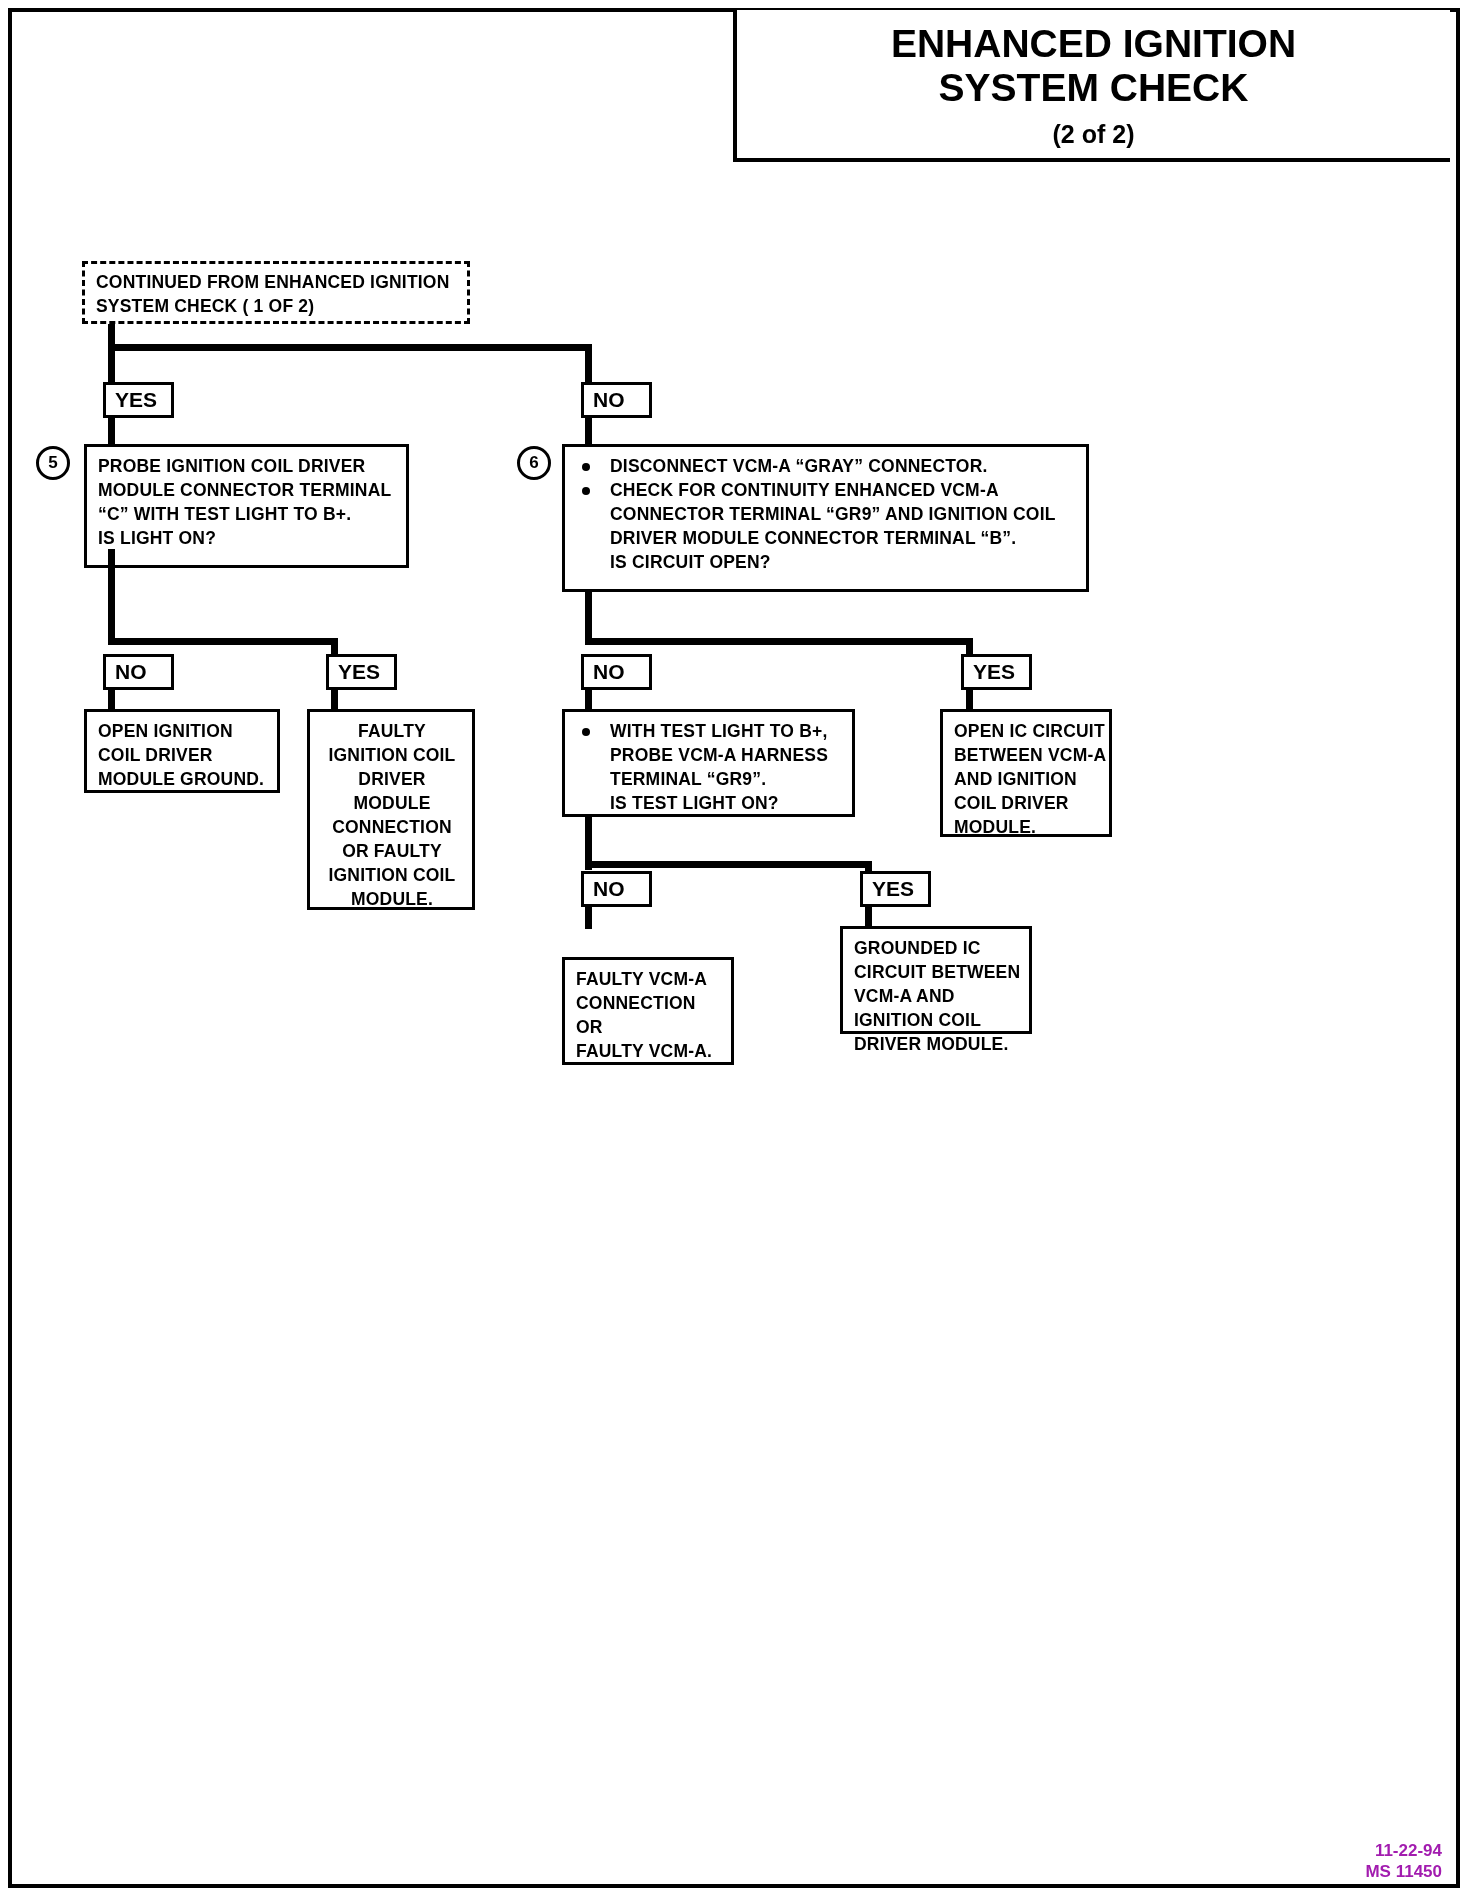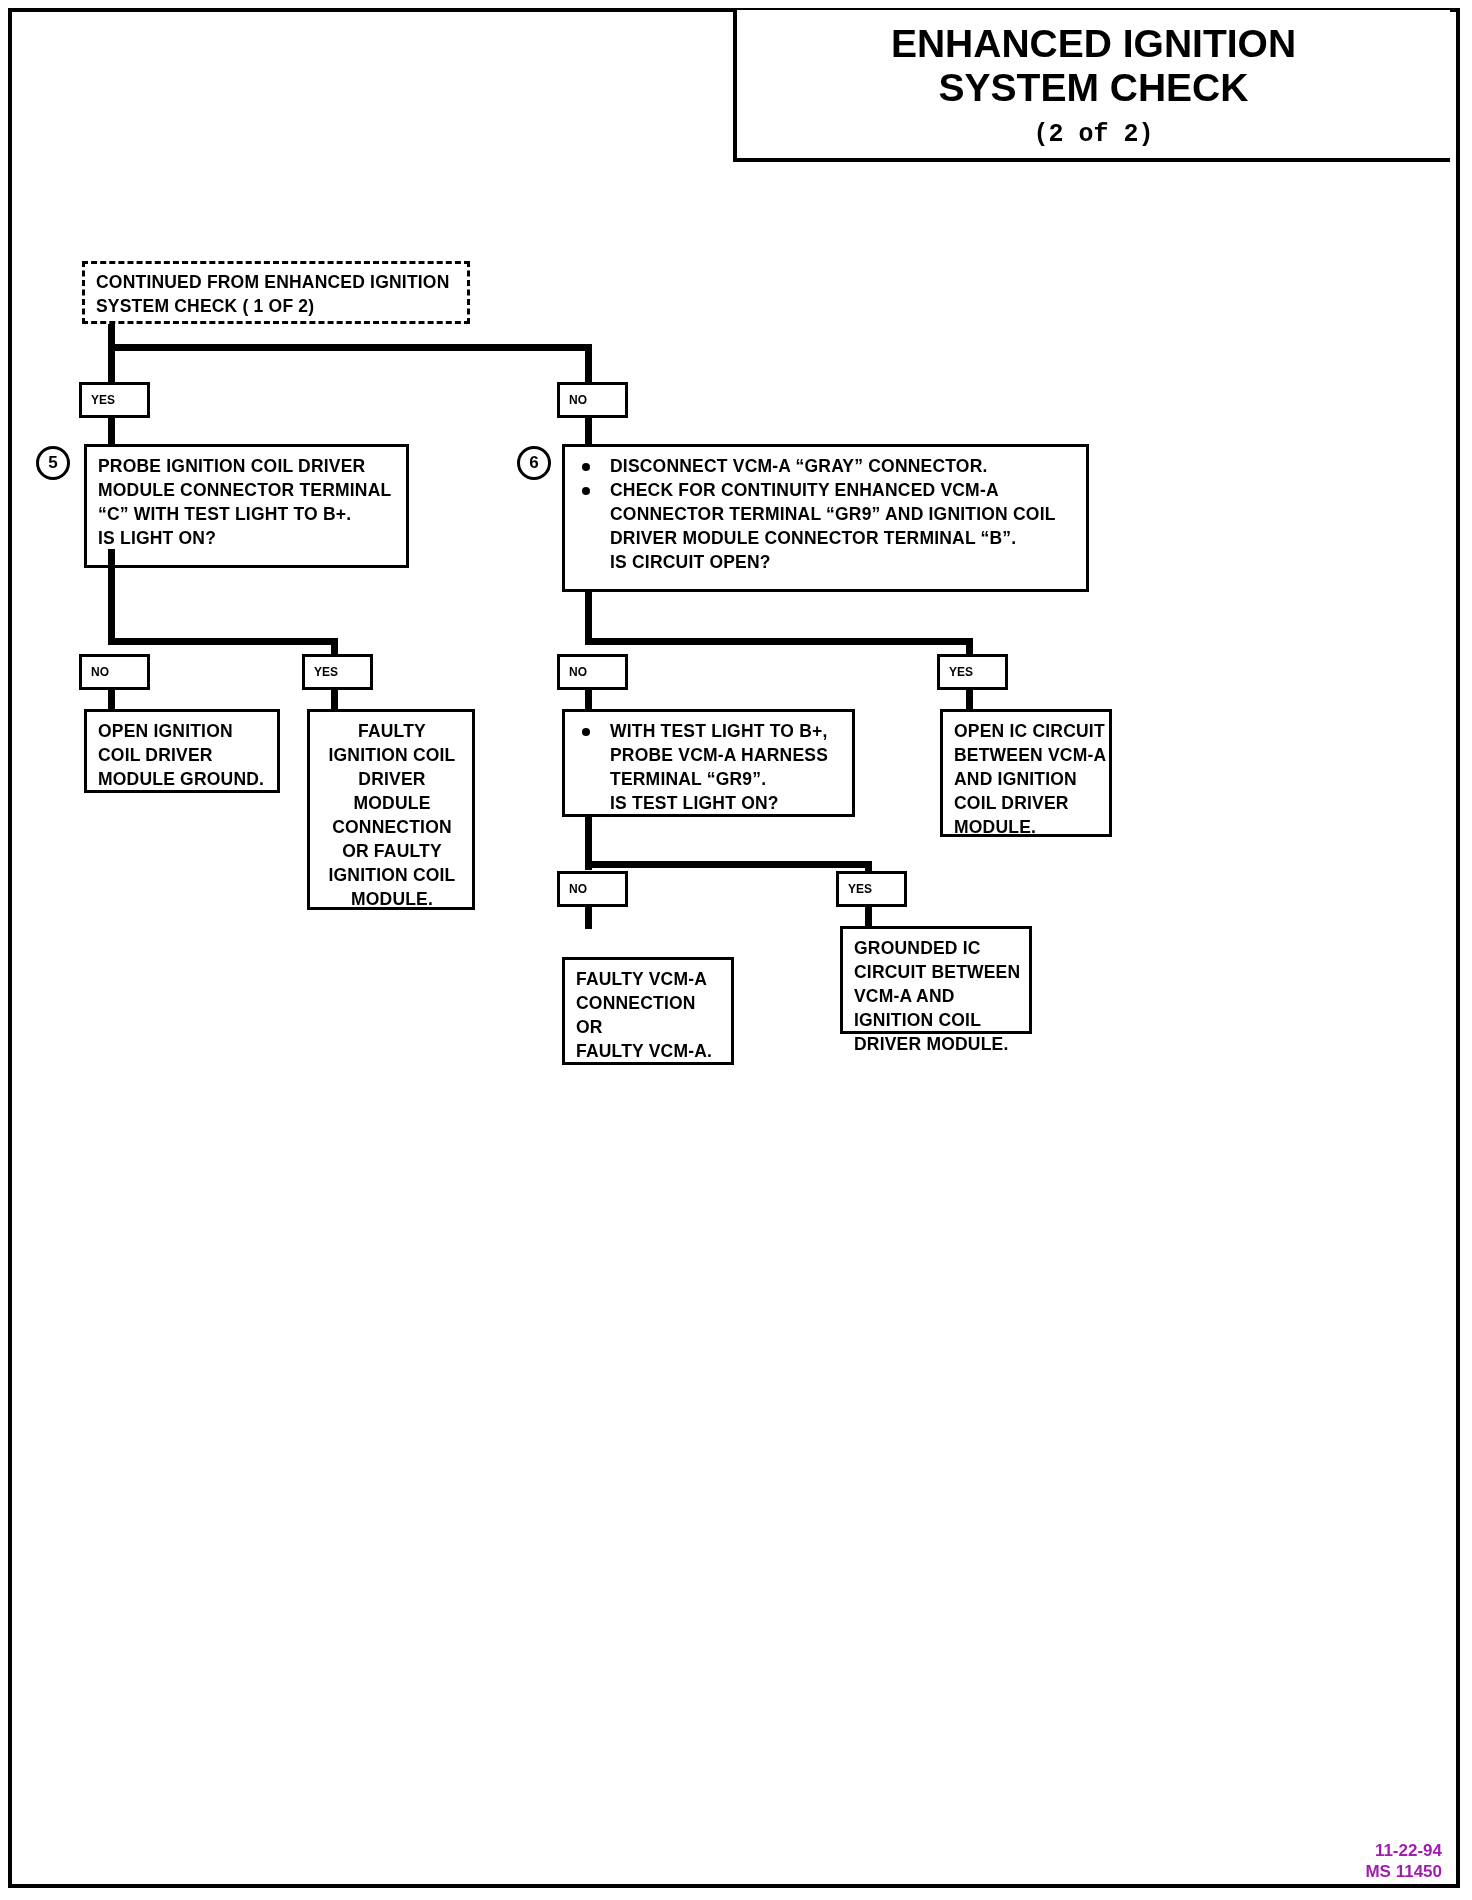--- a/index.html
+++ b/index.html
@@ -24,21 +24,21 @@
     box-sizing:border-box;
     text-align:center;
     background:#fff;
   }
   .title-line{
     font-size:39px;font-weight:bold;line-height:44px;letter-spacing:0px;
     color:#000;
   }
   .title-line.l1{padding-top:12px;}
   .title-sub{
-    font-size:25px;font-weight:bold;margin-top:10px;font-family:Liberation Mono, monospace;
+    font-size:25px;font-weight:bold;margin-top:10px;
   }
 
   
   .box{
     position:absolute;
     border:3px solid #000;
     background:#fff;
     box-sizing:border-box;
     font-size:17.5px;
     font-weight:bold;
@@ -51,26 +51,27 @@
     border:3px dashed #000;
   }
   .box .ln{white-space:nowrap;}
 
   
   .ynbox{
     position:absolute;
     border:3px solid #000;
     background:#fff;
     box-sizing:border-box;
-    font-size:12px;
+    font-size:21px;
     font-weight:bold;
     color:#000;
     display:flex;
     align-items:center;
     padding-left:9px;
+    margin-left:24px;
   }
 
   
   .step-circle{
     position:absolute;
     width:34px;height:34px;border-radius:50%;
     border:3px solid #000;background:#fff;box-sizing:border-box;
     display:flex;align-items:center;justify-content:center;
     font-size:17px;font-weight:bold;color:#000;
   }

